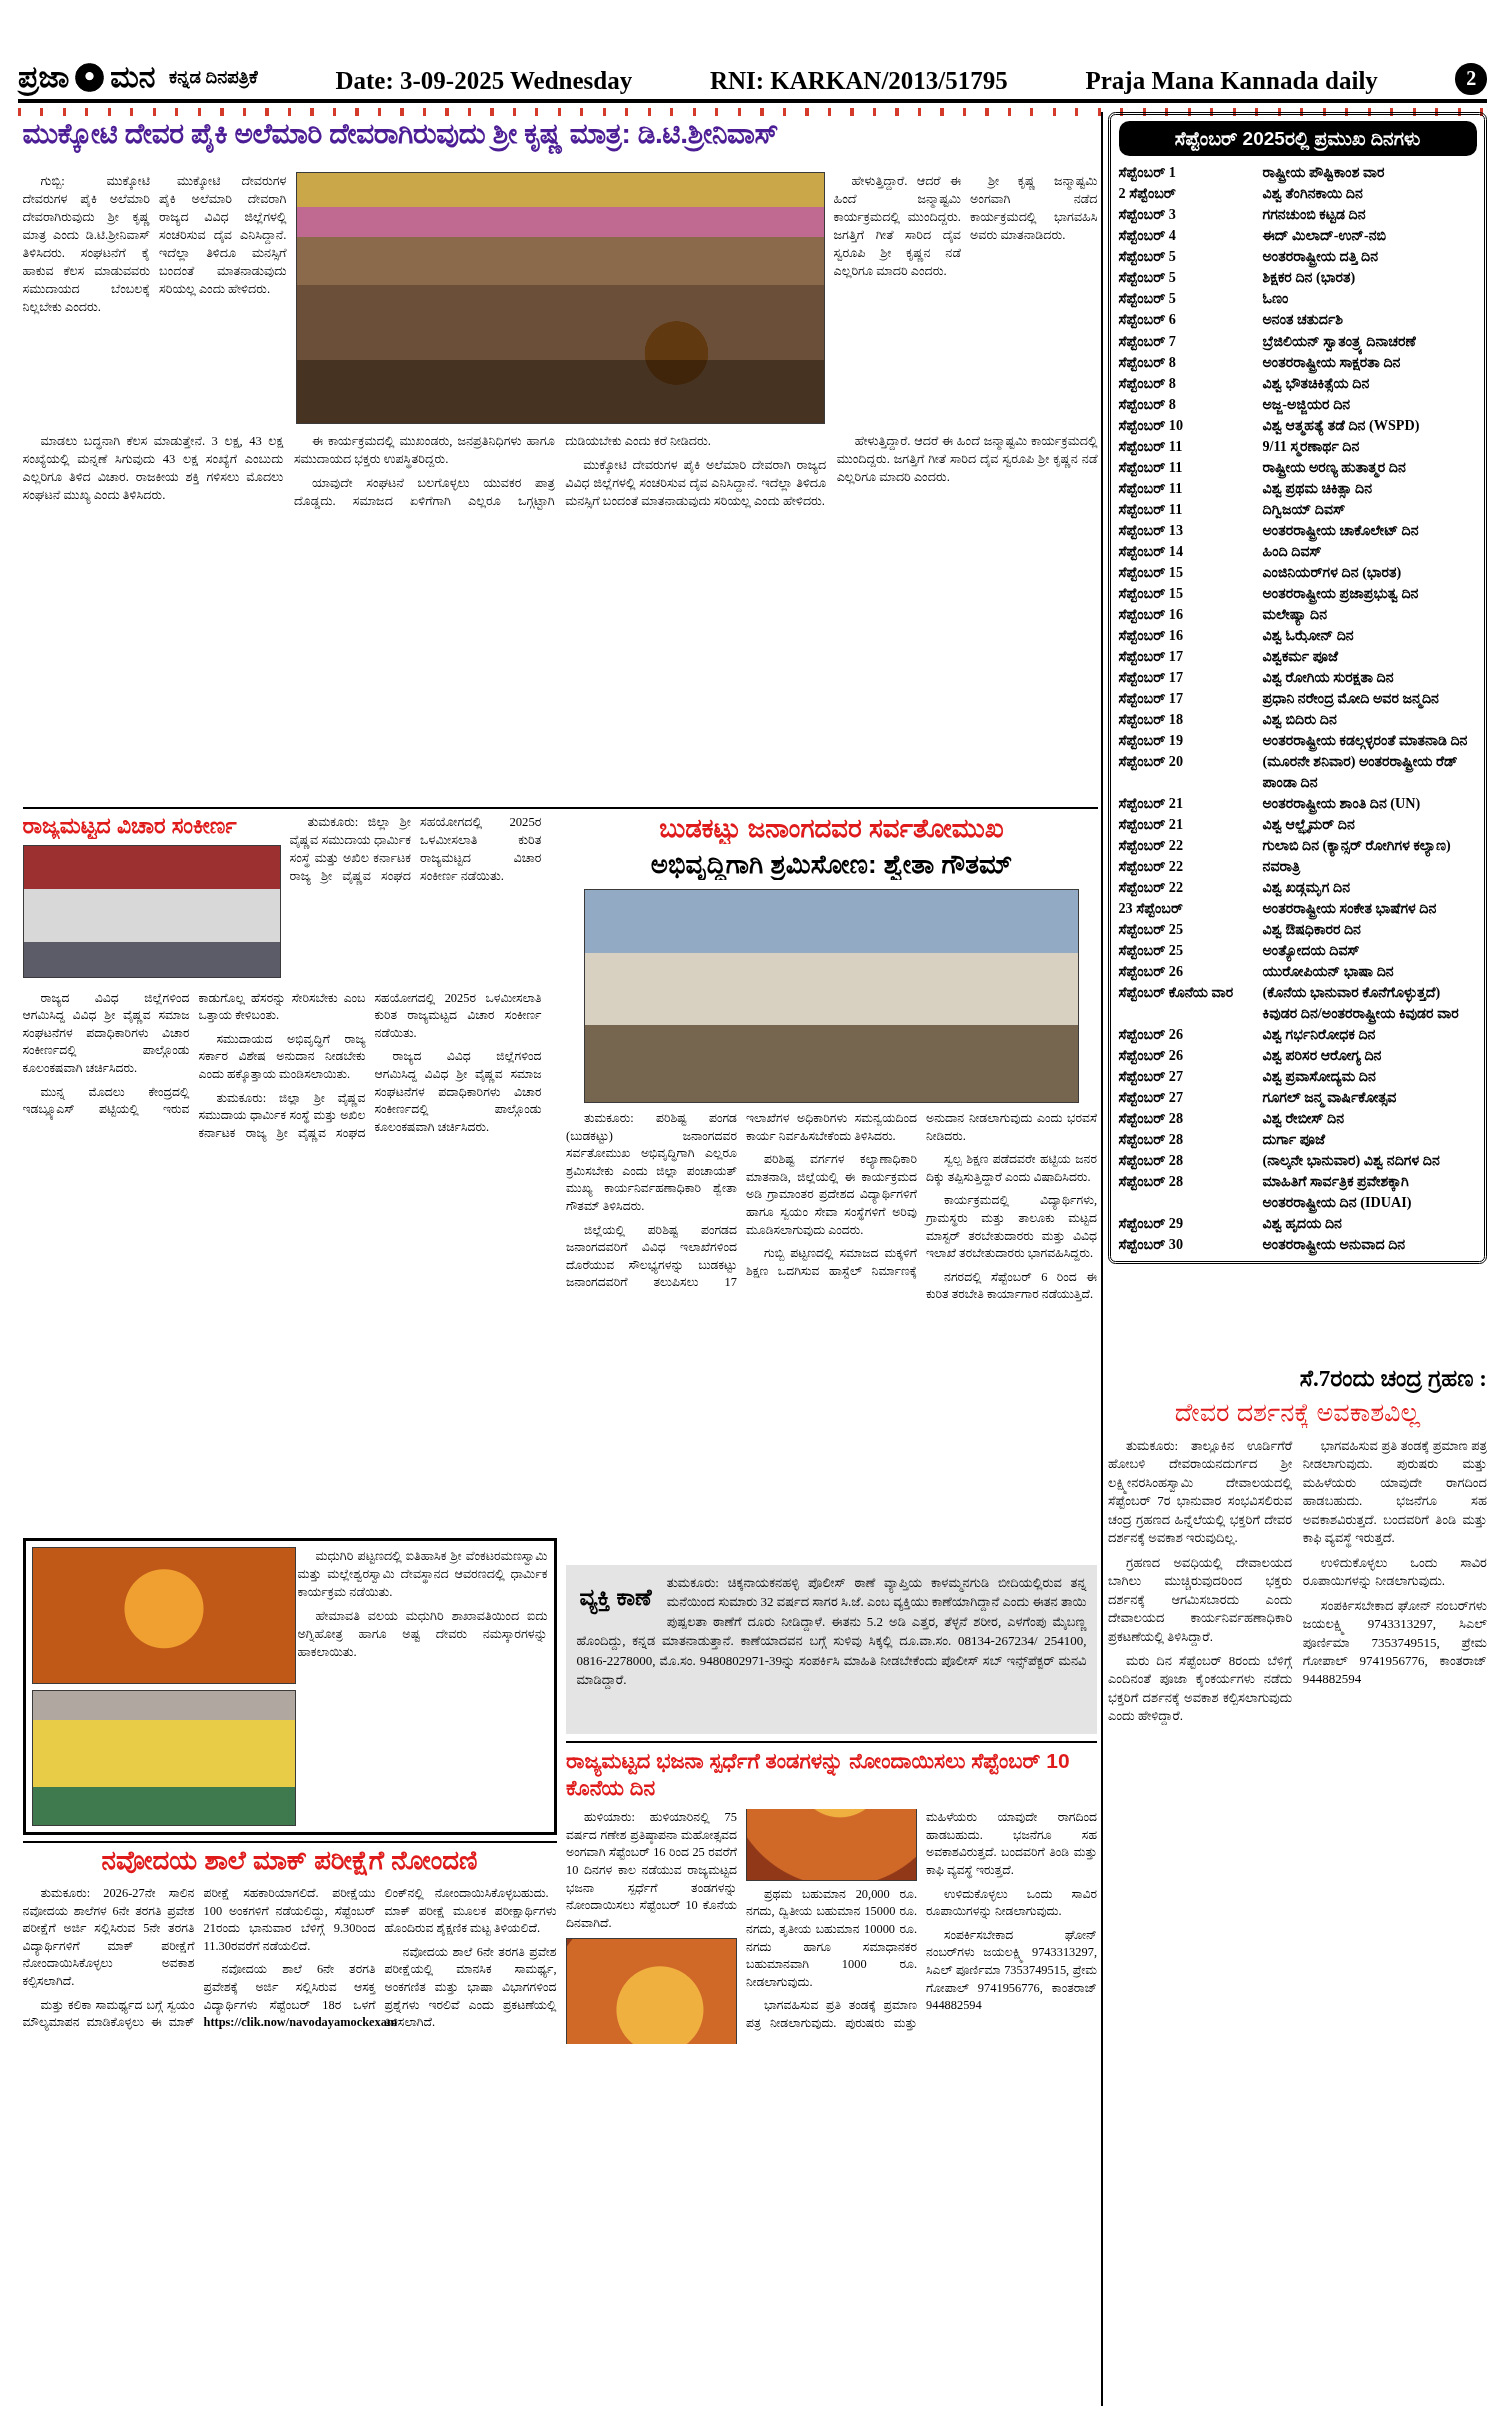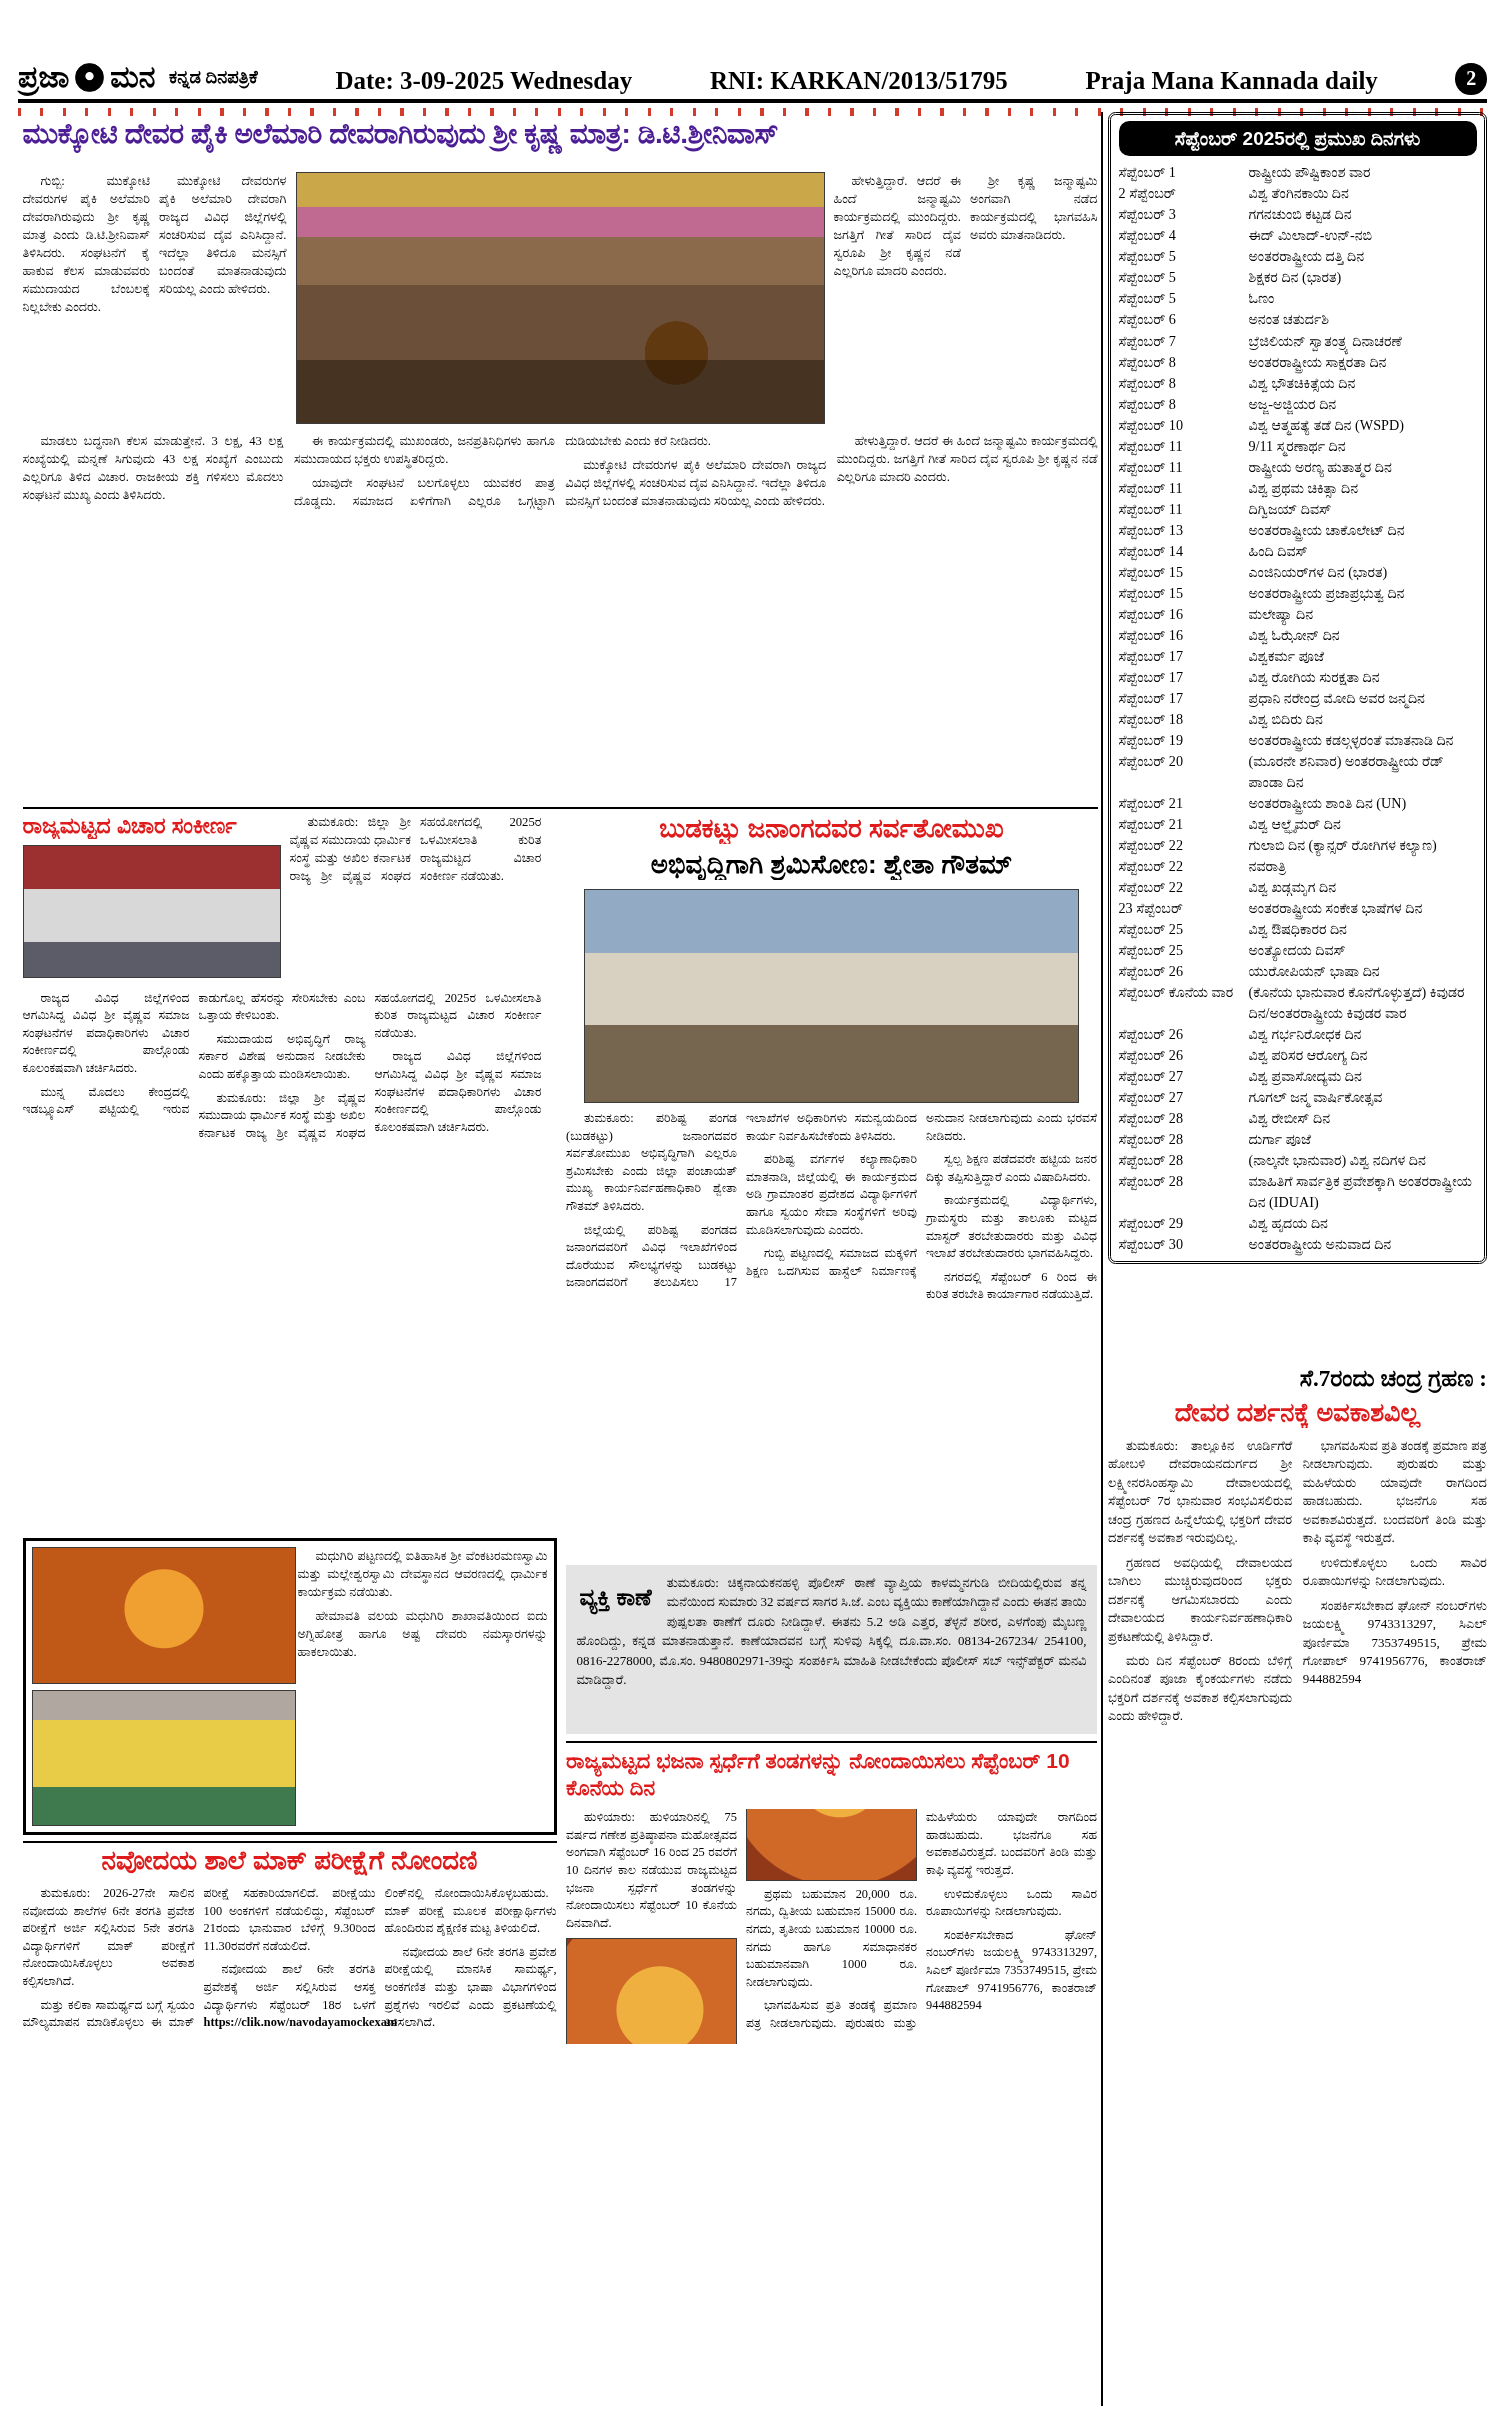--- a/index.html
+++ b/index.html
@@ -35,27 +35,27 @@
       radial-gradient(circle at 72% 72%,#e8b84a 0 31.5px,transparent 32px);background-blend-mode:multiply;}
   .ms-bottom{margin-top:7.5px;height:364px;overflow:hidden;column-count:4;column-gap:10.5px;}
   .bodytext{font-size:12.7px;line-height:1.42;text-align:justify;}
   .bodytext p{margin:0 0 6px 0;text-indent:18px;}
   
   .sidebar{position:absolute;left:1108px;top:112px;width:379px;}
   .sb-box{border:3.7px double #000;border-radius:7.5px;padding:6px 7.5px;box-sizing:border-box;}
   .sb-title{background:#000;color:#fff;border-radius:10.5px;text-align:center;font-weight:bold;
             font-size:19px;padding:6.7px 1.5px;margin-bottom:6px;white-space:nowrap;overflow:hidden;
             font-family:"Liberation Sans","DejaVu Sans",sans-serif;}
-  .sb-row{display:flex;gap:4px;font-size:14.2px;font-weight:normal;line-height:1.48;}
+  .sb-row{display:flex;gap:18px;font-size:14.2px;font-weight:bold;line-height:1.48;}
   .sb-date{min-width:126px;}
   .sb-event{flex:1;}
   
   .eclipse{position:absolute;left:1108px;top:1366px;width:379px;height:1040px;}
   .ecl-kicker{font-size:23px;font-weight:bold;text-align:right;}
-  .ecl-head{font-size:25.5px;font-weight:bold;color:#e01b1b;text-align:center;margin:6px 0 9px;
+  .ecl-head{font-size:25.5px;font-weight:normal;color:#e01b1b;text-align:center;margin:6px 0 9px;
             font-family:"Liberation Sans","DejaVu Sans",sans-serif;white-space:nowrap;overflow:hidden;}
   .ecl-body{column-count:2;column-gap:10.5px;height:937px;overflow:hidden;font-size:13px;}
   
   .vichara{position:absolute;left:22.5px;top:813px;width:519px;height:714px;}
   .vic-row1{display:flex;gap:9px;}
   .vic-leftcol{width:258px;}
   .vic-head{color:#e01b1b;font-size:22px;font-weight:bold;white-space:nowrap;overflow:hidden;
             font-family:"Liberation Sans","DejaVu Sans",sans-serif;}
   .vic-photo{width:258px;height:133px;margin-top:6px;
       background:linear-gradient(180deg,#9c2f2f 0 43px,#d8d8d8 43px 96px,#5c5c68 96px 100%);}

